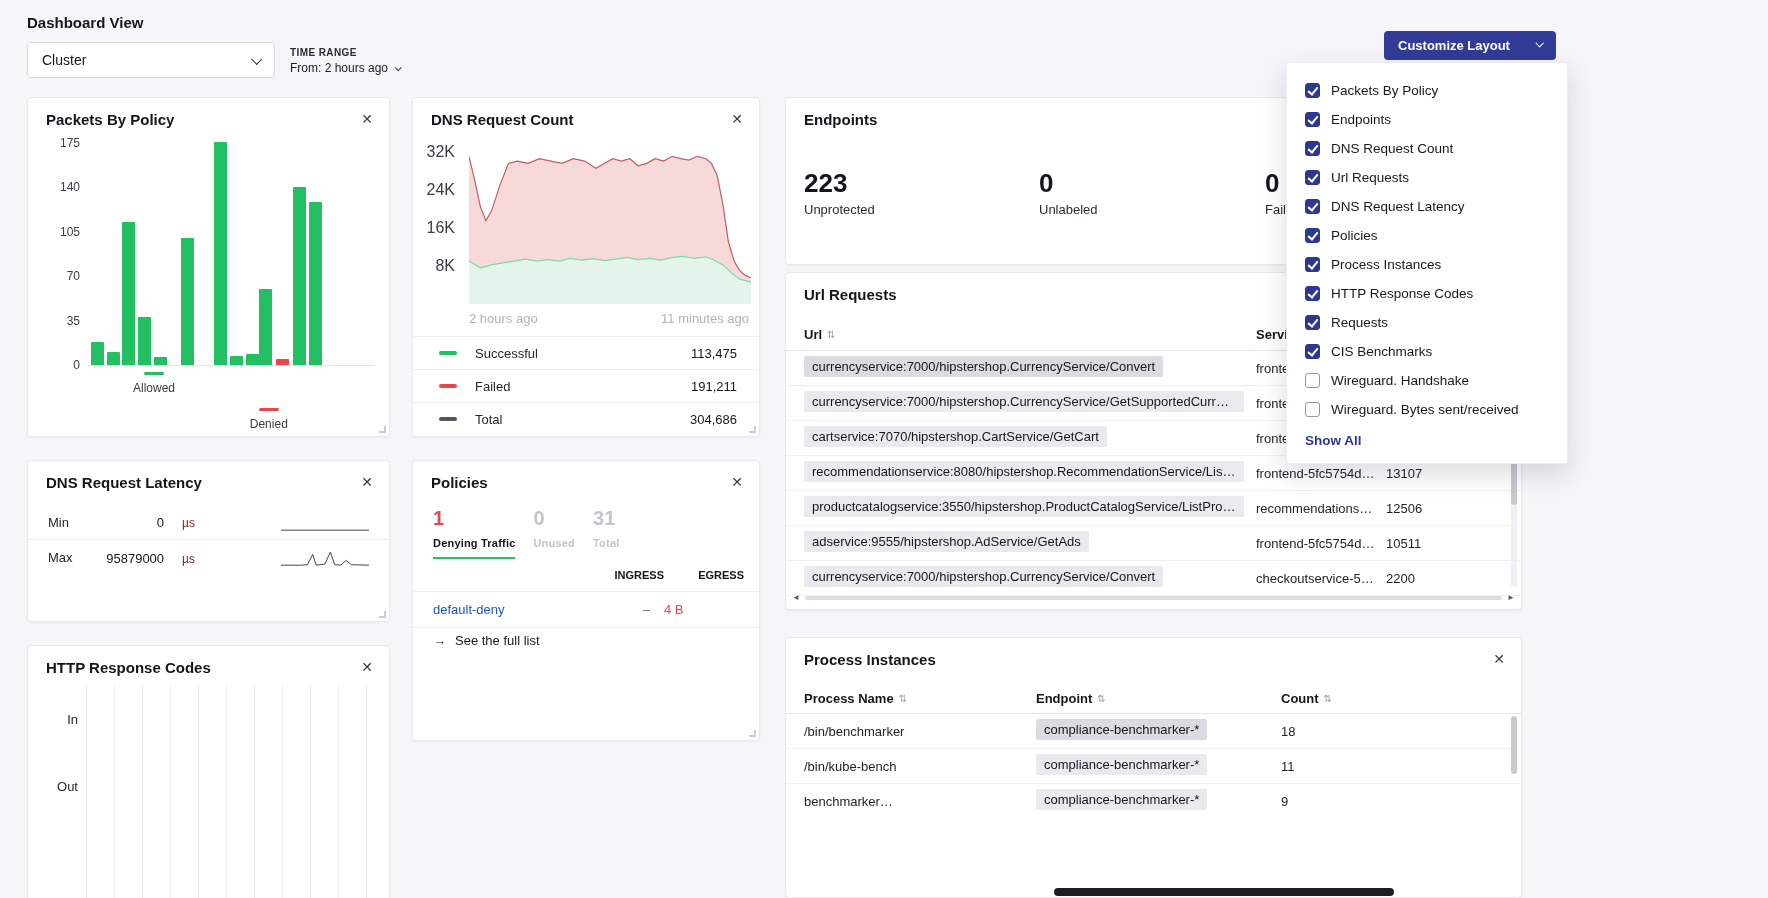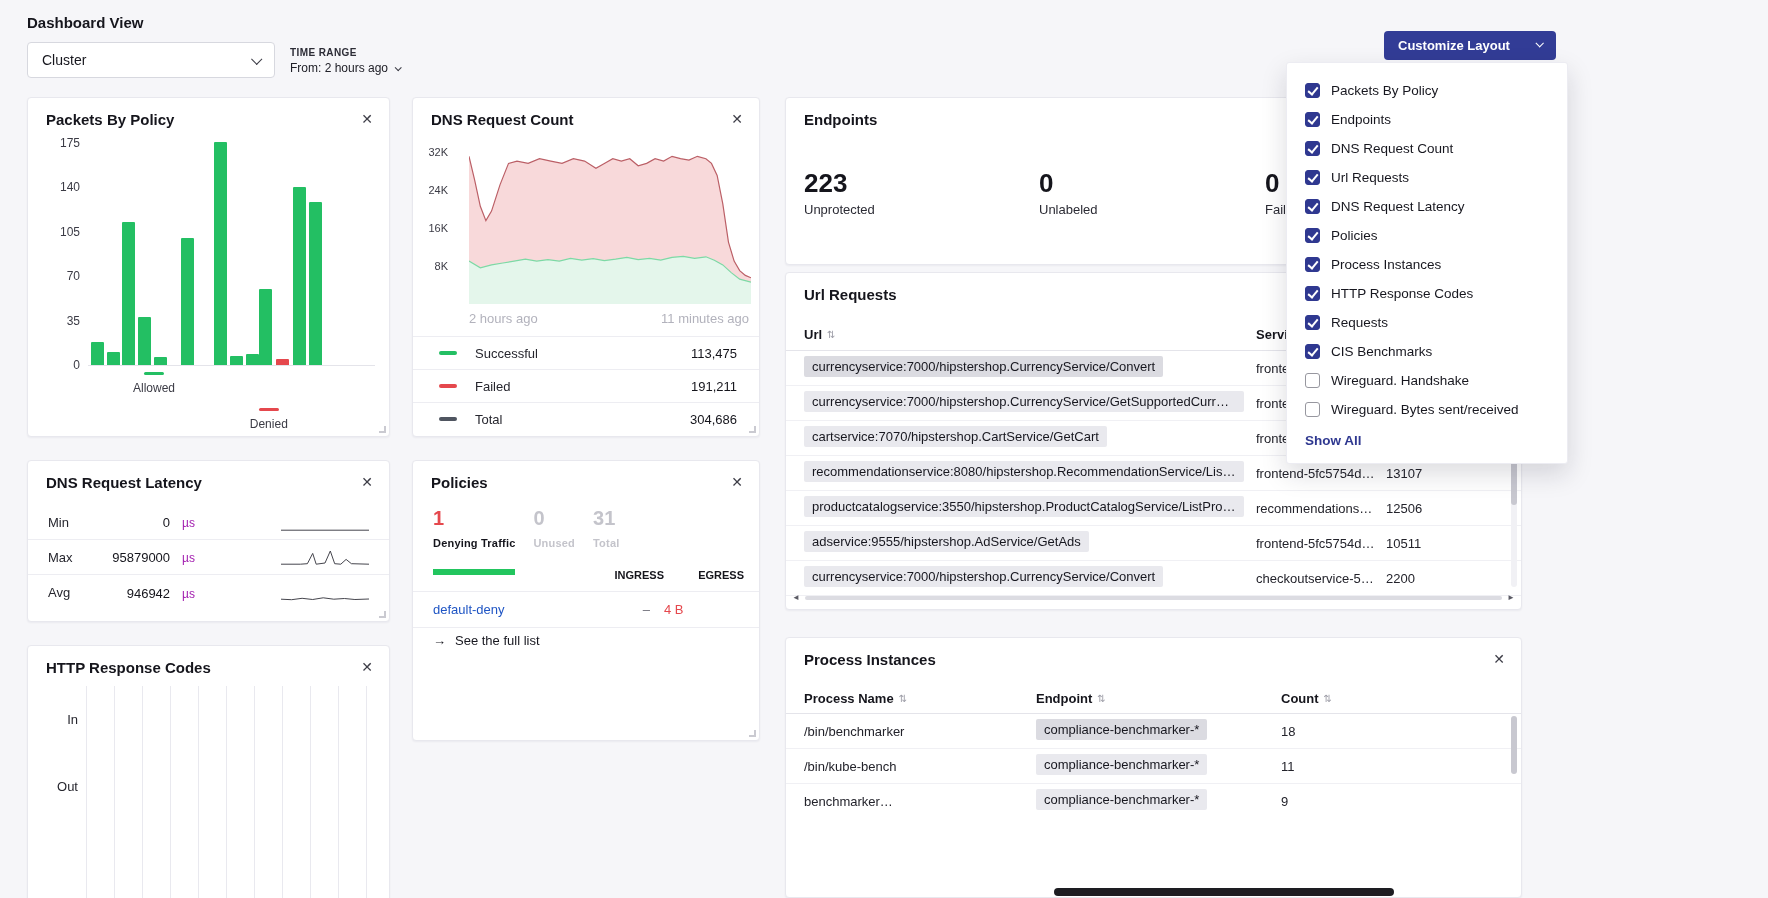--- a/index.html
+++ b/index.html
@@ -51,21 +51,21 @@
 .pk-yticks span{font-size:12px;color:#3b3b45}
 .pk-plot{position:absolute;left:60px;right:14px;top:44px;height:224px;border-bottom:1px solid #e4e4ea}
 .bar{position:absolute;bottom:0;width:13px;border-radius:1px 1px 0 0}
 .pk-groups{position:absolute;left:60px;right:14px;top:274px;height:40px}
 .pk-group{position:absolute;transform:translateX(-50%);display:flex;flex-direction:column;align-items:center;gap:6px}
 .gline{width:20px;height:3px;border-radius:2px}
 .glabel{font-size:12px;color:#3b3b45}
 
 
 .dns-yticks{position:absolute;left:10px;top:44px;width:40px;height:162px}
-.dns-yticks span{position:absolute;right:15px;transform:translateY(-50%);font-size:11px;color:#3b3b45}
+.dns-yticks span{position:absolute;right:8px;transform:translateY(-50%);font-size:16px;color:#3b3b45}
 .dns-area{position:absolute;left:56px;top:44px;width:282px;height:162px}
 .dns-xlabels{position:absolute;left:56px;right:10px;top:213px;display:flex;justify-content:space-between;font-size:13px;color:#b2b2bc}
 .dns-legend{position:absolute;left:0;right:0;top:238px}
 .legend-row{height:33px;display:flex;align-items:center;padding:0 22px 0 26px;border-top:1px solid #ededf2}
 .swatch{width:18px;height:4px;border-radius:2px;margin-right:18px}
 .legend-label{font-size:13px;color:#26262e}
 .legend-value{margin-left:auto;font-size:13px;color:#15151c}
 
 
 #endpoints-stats{position:absolute;left:18px;top:70px;right:18px;height:70px}
@@ -99,30 +99,30 @@
 .harrow{font-size:8px;color:#5a5a64;line-height:1}
 .htrack{flex:1;height:4px;background:#dcdce2;border-radius:2px;margin:0 5px}
 
 
 #latency-rows{position:absolute;left:0;right:0;top:44px}
 .lat-row{height:35px;display:flex;align-items:center;padding:0 20px}
 .lat-row:not(:last-child){border-bottom:1px solid #ededf2}
 .lat-label{width:52px;font-size:13px;color:#26262e}
 .lat-value{width:95px;text-align:right;white-space:nowrap}
 .lat-num{font-size:13px;color:#15151c}
-.lat-unit{font-size:12px;color:#a21caf;margin-left:12px}
+.lat-unit{font-size:12px;color:#7f1d1d;margin-left:18px}
 .spark{margin-left:auto;width:88px;height:24px}
 
 
 #policies-stats{position:absolute;left:20px;top:46px;display:flex;gap:18px}
 .pstat{display:flex;flex-direction:column;cursor:pointer}
 .pstat-value{font-size:20px;font-weight:700;color:#15151c}
 .pstat-label{font-size:11px;font-weight:700;margin-top:7px;letter-spacing:.2px;color:#15151c}
 .pstat.denying .pstat-value{color:#e5484d}
-.pstat.denying .pstat-label{border-bottom:6px solid #22c55e;padding-bottom:20px}
+.pstat.denying .pstat-label{border-bottom:2px solid #22c55e;padding-bottom:8px}
 .pstat.muted .pstat-value,.pstat.muted .pstat-label{color:#c4c4cb}
 .pol-head{position:absolute;top:108px;left:20px;right:15px;display:flex;justify-content:flex-end}
 .pol-h{width:80px;text-align:right;font-size:11px;font-weight:700;color:#15151c}
 .pol-row{position:absolute;top:130px;left:0;right:0;height:37px;border-top:1px solid #ededf2;border-bottom:1px solid #ededf2;display:flex;align-items:center;padding:0 15px 0 20px}
 .pol-name{font-size:13px;color:#1f55c4;cursor:pointer}
 .pol-spacer{flex:1}
 .pol-val{width:80px;font-size:13px}
 .pol-val.ingress{text-align:right;padding-right:14px;color:#70707a}
 .pol-val.egress{text-align:left;padding-right:6px;color:#e5484d}
 .pol-footer{position:absolute;top:172px;left:20px;display:flex;align-items:center;gap:9px;font-size:13px;color:#17171f;cursor:pointer}
@@ -336,27 +336,20 @@
           <span class="lat-value"><span class="lat-num">0</span><span class="lat-unit">µs</span></span>
           <svg viewBox="0 0 88 24" class="spark">
             <polyline points="0.0,20.2 88.0,20.2" fill="none" stroke="#45454d" stroke-width="1"></polyline>
           </svg>
         </div>
         <div class="lat-row">
           <span class="lat-label">Max</span>
           <span class="lat-value"><span class="lat-num">95879000</span><span class="lat-unit">µs</span></span>
           <svg viewBox="0 0 88 24" class="spark">
             <polyline points="0.0,19.2 19.4,19.2 26.4,18.7 31.7,8.4 35.2,19.2 44.0,18.0 49.3,6.0 53.7,18.7 59.8,19.2 65.1,14.4 70.4,18.7 88.0,19.2" fill="none" stroke="#45454d" stroke-width="1"></polyline>
-          </svg>
-        </div>
-        <div class="lat-row">
-          <span class="lat-label">Avg</span>
-          <span class="lat-value"><span class="lat-num">946942</span><span class="lat-unit">µs</span></span>
-          <svg viewBox="0 0 88 24" class="spark">
-            <polyline points="0.0,18.2 10.6,18.7 21.1,17.3 31.7,18.5 42.2,16.8 52.8,18.2 63.4,17.5 73.9,18.5 88.0,18.0" fill="none" stroke="#45454d" stroke-width="1"></polyline>
           </svg>
         </div>
       </div>
     <span class="resize"></span>
   </section>
 
   <section class="card" id="card-policies">
     <h2>Policies</h2>
     <span class="close">✕</span>
     <div id="policies-stats">

